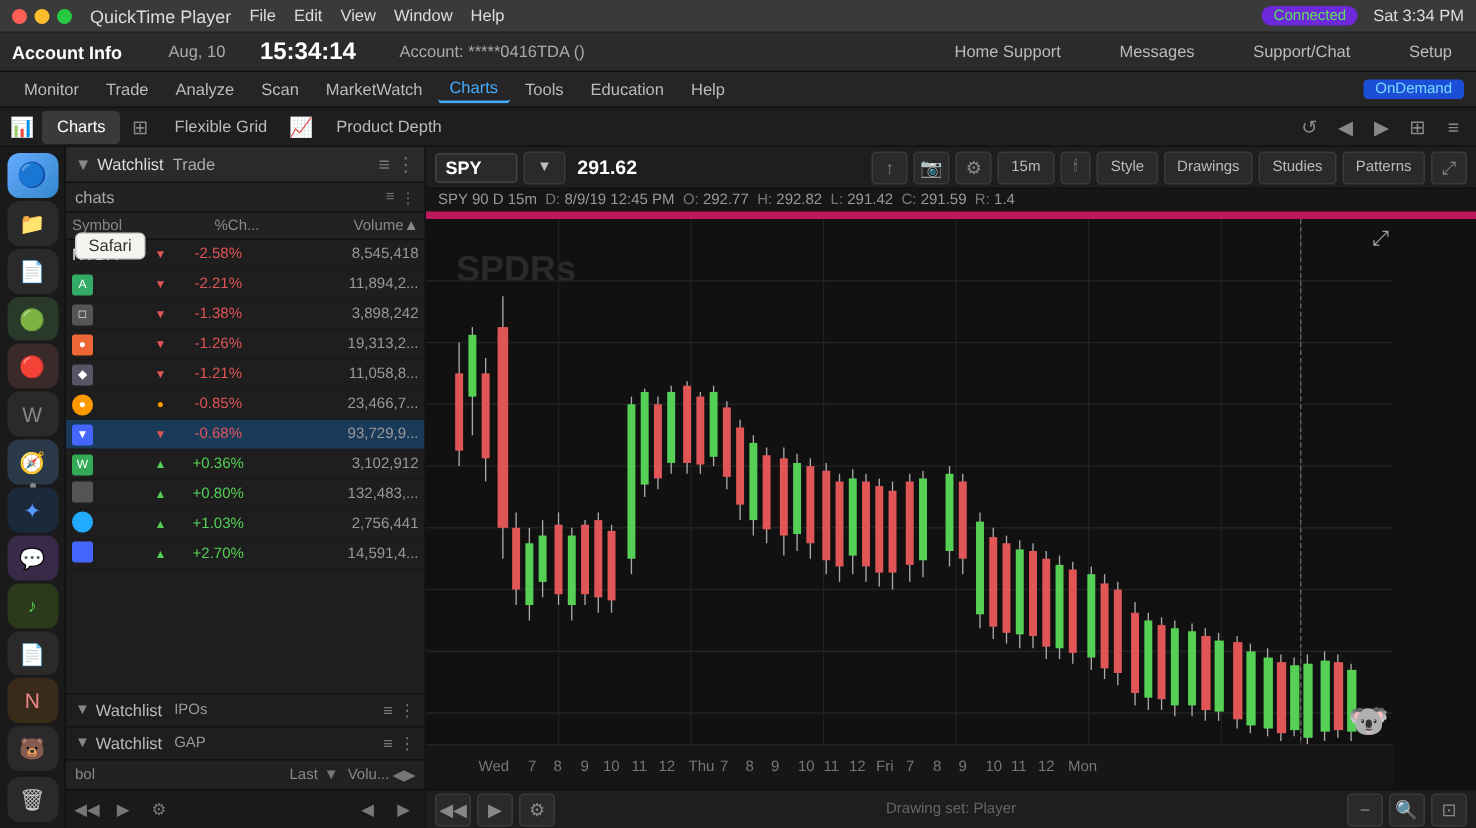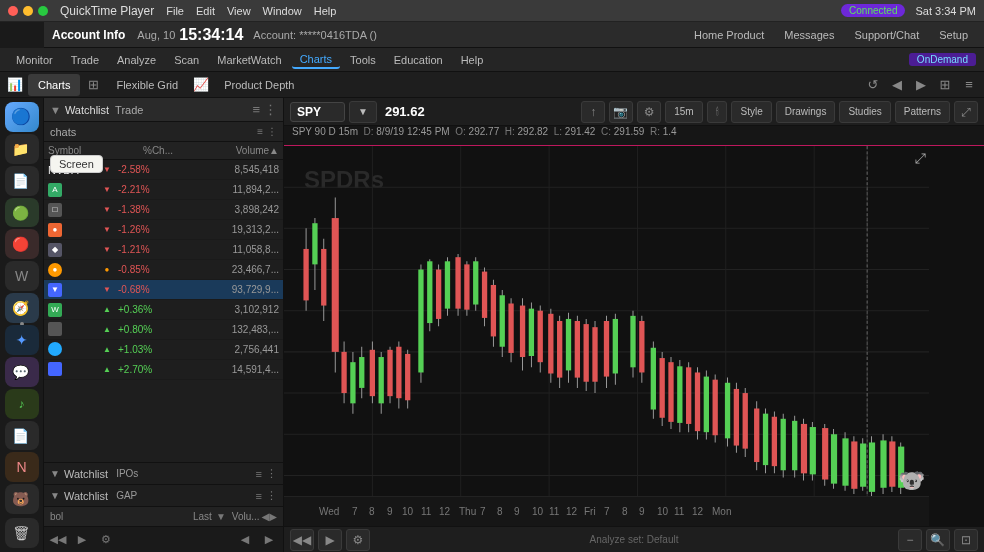--- a/index.html
+++ b/index.html
@@ -65,23 +65,22 @@
       height: calc(552px - 22px);
     }
 
     
     .top-nav {
       height: 26px;
       background: #2b2b2b;
       display: flex;
       align-items: center;
       padding: 0 8px;
-      gap: 4px;
+      gap: 23px;
       border-bottom: 1px solid #111;
-      margin-left: 44px;
     }
     .account-info {
       color: #fff;
       font-size: 12px;
       font-weight: 600;
       margin-right: 8px;
     }
     .nav-item {
       color: #bbb;
       font-size: 11px;
@@ -221,21 +220,21 @@
       height: 20px;
       display: flex;
       align-items: center;
       padding: 0 4px;
       border-bottom: 1px solid #1a1a1a;
       cursor: pointer;
     }
     .watch-row.selected { background: #1a3a5a; }
     .w-symbol { width: 50px; font-size: 11px; color: #eee; font-weight: 500; }
     .w-icon { width: 18px; height: 16px; border-radius: 3px; font-size: 8px; display: flex; align-items: center; justify-content: center; margin-right: 2px; }
-    .w-change { width: 55px; font-size: 10px; text-align: left; }
+    .w-change { width: 55px; font-size: 10px; text-align: center; }
     .w-vol { flex: 1; font-size: 10px; color: #999; text-align: right; }
     .neg { color: #e05555; }
     .pos { color: #55d055; }
 
     
     .sidebar-section {
       border-top: 1px solid #111;
       padding: 3px 6px;
       display: flex;
       align-items: center;
@@ -341,23 +340,24 @@
       justify-content: center;
       cursor: pointer;
       font-size: 12px;
     }
 
     
     .chart-info-bar {
       height: 20px;
       background: #161616;
       display: flex;
+      align-items: center;
       padding: 0 8px;
       gap: 8px;
-      border-bottom: 1px solid #be185d;
+      border-bottom: 5px solid #be185d;
     }
     .chart-info-text {
       font-size: 10px;
       color: #777;
     }
     .chart-info-text span { color: #999; }
 
     
     .chart-canvas {
       flex: 1;
@@ -473,21 +473,21 @@
       border-radius: 4px;
       padding: 2px 8px;
       font-size: 11px;
       color: #333;
       top: 155px;
       left: 50px;
       z-index: 100;
     }
 
     .ondemand-btn {
-      background: #4c1d95;
+      background: #1d4ed8;
       color: #7df;
       border-radius: 3px;
       padding: 1px 8px;
       font-size: 10px;
       cursor: pointer;
     }
   </style>
 </head>
 <body>
 
@@ -512,21 +512,21 @@
 </div>
 
 <div class="app-container">
 
   <div class="top-nav">
     <span class="account-info">Account Info</span>
     <span style="color:#aaa;font-size:11px;">Aug, 10</span>
     <span style="color:#fff;font-size:16px;font-weight:600;">15:34:14</span>
     <span style="color:#aaa;font-size:11px;margin-left:6px;">Account: *****0416TDA ()</span>
     <div class="nav-spacer"></div>
-    <span class="nav-btn">Home Product</span>
+    <span class="nav-btn">Home Support</span>
     <span class="nav-btn">Messages</span>
     <span class="nav-btn">Support/Chat</span>
     <span class="nav-btn">Setup</span>
   </div>
 
   <div class="second-nav">
     <span class="nav-item">Monitor</span>
     <span class="nav-item">Trade</span>
     <span class="nav-item">Analyze</span>
     <span class="nav-item">Scan</span>
@@ -596,21 +596,21 @@
       </div>
       <div class="dock-icon" style="background:#2a2a2a;">
         <span style="font-size:14px;">🐻</span>
       </div>
       <div style="flex:1;"></div>
       <div class="dock-icon" style="background:#2a2a2a;">
         <span style="font-size:14px;">🗑</span>
       </div>
     </div>
 
-    <div class="safari-tooltip">Screen</div>
+    <div class="safari-tooltip">Safari</div>
 
     <div class="sidebar">
 
       <div class="sidebar-header">
         <span class="sidebar-toggle">▼</span>
         <span class="sidebar-title">Watchlist</span>
         <span style="margin-left:6px;color:#aaa;font-size:11px;">Trade</span>
         <div style="flex:1;"></div>
         <span style="color:#777;font-size:13px;cursor:pointer;">≡</span>
         <span style="color:#777;font-size:13px;cursor:pointer;margin-left:4px;">⋮</span>
@@ -1042,21 +1042,21 @@
         </div>
 
         <div style="position:absolute;bottom:32px;right:58px;color:#555;font-size:22px;cursor:pointer;">🐨</div>
       </div>
 
       <div class="chart-bottom-bar">
         <div class="chart-icon-btn">◀◀</div>
         <div class="chart-icon-btn">▶</div>
         <div class="chart-icon-btn">⚙</div>
         <div style="flex:1;"></div>
-        <span style="color:#666;font-size:10px;">Analyze set: Default</span>
+        <span style="color:#666;font-size:10px;">Drawing set: Player</span>
         <div style="flex:1;"></div>
         <div class="chart-icon-btn">−</div>
         <div class="chart-icon-btn">🔍</div>
         <div class="chart-icon-btn">⊡</div>
       </div>
     </div>
   </div>
 </div>
 
 </body></html>

